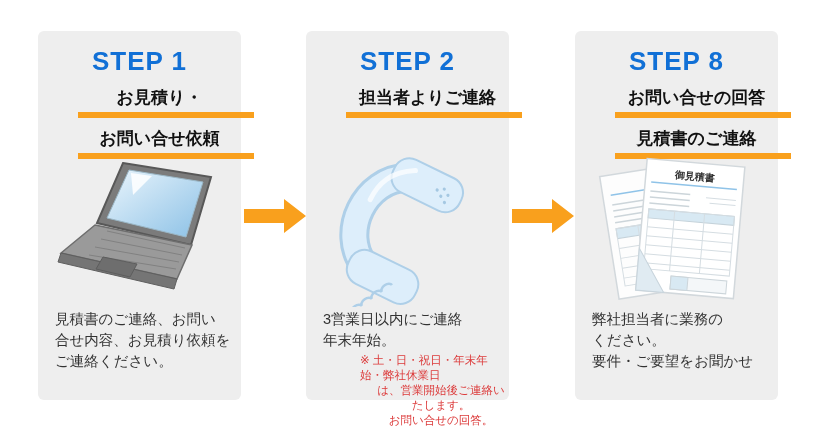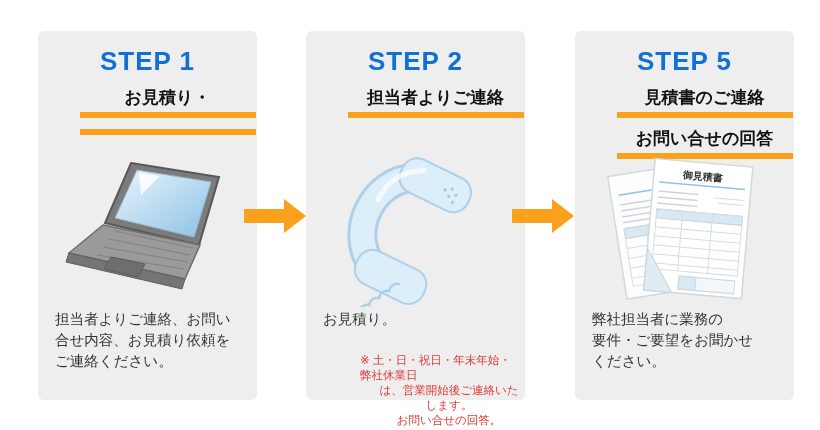--- a/index.html
+++ b/index.html
@@ -3,21 +3,21 @@
 <meta charset="utf-8">
 <style>
   html,body{margin:0;padding:0;}
   body{
     width:820px;height:430px;position:relative;background:#ffffff;
     font-family:"Liberation Sans","DejaVu Sans",sans-serif;
     overflow:hidden;
   }
   .stage{position:absolute;inset:0;}
   .card{
-    position:absolute;top:31px;width:219px;height:369px;
+    position:absolute;top:31px;width:203px;height:369px;
     background:#eeeeee;border-radius:6px;
   }
   .card.c1{left:38px;}
   .card.c2{left:306px;}
   .card.c3{left:575px;}
   .step-title{
     position:absolute;top:15px;left:0;right:0;margin:0;
     text-align:center;font-size:26px;line-height:30px;
     font-weight:bold;color:#1170d6;letter-spacing:1px;
   }
@@ -55,20 +55,21 @@
 <div class="stage">
 
   <section class="card c1">
     <h2 class="step-title">STEP 1</h2>
     <div class="headings">
       <div class="heading">
         <span class="heading-text">お見積り・</span>
         <span class="heading-bar"></span>
       </div>
       <div class="heading">
+        <span class="heading-text">お問い合せ依頼</span>
         <span class="heading-bar"></span>
       </div>
     </div>
     <div class="illus">
       <svg width="182" height="142" viewBox="0 0 182 142">
         <defs>
           <linearGradient id="scr" x1="0" y1="0" x2="1" y2="1">
             <stop offset="0" stop-color="#eaf5fc"></stop>
             <stop offset="1" stop-color="#8cc1e6"></stop>
           </linearGradient>
@@ -81,21 +82,21 @@
         <g stroke="#818181" stroke-width="1">
           <line x1="58" y1="70" x2="136" y2="87"></line>
           <line x1="52" y1="78" x2="133" y2="94"></line>
           <line x1="46" y1="86" x2="130" y2="101"></line>
           <line x1="40" y1="94" x2="127" y2="108"></line>
         </g>
         <polygon points="54,96 88,103 81,116 47,108" fill="#6e6e6e" stroke="#5d5d5d" stroke-width="1"></polygon>
       </svg>
     </div>
     <p class="body">
-      <span class="line">担当者よりご連絡、お問い</span>
+      <span class="line">見積書のご連絡、お問い</span>
       <span class="line">合せ内容、お見積り依頼を</span>
       <span class="line">ご連絡ください。</span>
     </p>
   </section>
 
   <svg class="flow-arrow a1" viewBox="0 0 64 38">
     <polygon points="0,12 40,12 40,2 62,19 40,36 40,26 0,26" fill="#f9a01d"></polygon>
   </svg>
 
   <section class="card c2">
@@ -119,42 +120,43 @@
             <circle cx="96" cy="28" r="1.6"></circle>
               <circle cx="102" cy="32" r="1.6"></circle>
             <circle cx="90" cy="24" r="1.6"></circle>
           </g>
           <path d="M62,16 C40,28 34,44 34,62" fill="none" stroke="#ffffff" stroke-width="5" stroke-linecap="round" opacity="0.7"></path>
         </g>
         <path d="M64,128 a6,4 -35 1 0 -10,7 a6,4 -35 1 0 -10,7 a6,4 -35 1 0 -10,7 a6,4 -35 1 0 -10,7 a6,4 -35 1 0 -10,7" fill="none" stroke="#aecfe8" stroke-width="2.5"></path>
       </svg>
     </div>
     <p class="body">
-      <span class="line">お見積り。</span>
+      <span class="line">3営業日以内にご連絡</span>
+      <span class="line">年末年始。</span>
     </p>
     <p class="note">
       <span class="note-line">※ 土・日・祝日・年末年始・弊社休業日</span>
       <span class="note-line cont">は、営業開始後ご連絡いたします。</span>
       <span class="note-line cont">お問い合せの回答。</span>
     </p>
   </section>
 
   <svg class="flow-arrow a2" viewBox="0 0 64 38">
     <polygon points="0,12 40,12 40,2 62,19 40,36 40,26 0,26" fill="#f9a01d"></polygon>
   </svg>
 
   <section class="card c3">
-    <h2 class="step-title">STEP 5</h2>
+    <h2 class="step-title">STEP 8</h2>
     <div class="headings">
       <div class="heading">
+        <span class="heading-text">お問い合せの回答</span>
+        <span class="heading-bar"></span>
+      </div>
+      <div class="heading">
         <span class="heading-text">見積書のご連絡</span>
-        <span class="heading-bar"></span>
-      </div>
-      <div class="heading">
-        <span class="heading-text">お問い合せの回答</span>
         <span class="heading-bar"></span>
       </div>
     </div>
     <div class="illus">
       <svg width="180" height="150" viewBox="0 0 180 150">
 
         <g transform="rotate(-9 66 75)">
           <rect x="22" y="12" width="90" height="124" fill="#fdfdfd" stroke="#d2d8dc" stroke-width="1.5"></rect>
           <line x1="30" y1="32" x2="104" y2="32" stroke="#8fc3e8" stroke-width="1.5"></line>
           <g stroke="#ccd5da" stroke-width="1.5">
@@ -200,18 +202,18 @@
             <line x1="116" y1="56" x2="116" y2="116"></line>
           </g>
           <rect x="88" y="121" width="56" height="13" fill="#f4f7f9" stroke="#ccd5da" stroke-width="1"></rect>
           <rect x="88" y="121" width="17" height="13" fill="#d8e9f3" stroke="#ccd5da" stroke-width="1"></rect>
           <path d="M54,96 L82,138 L54,138 Z" fill="#e0ebf2" stroke="#c8d4dc" stroke-width="1"></path>
         </g>
       </svg>
     </div>
     <p class="body">
       <span class="line">弊社担当者に業務の</span>
+      <span class="line">ください。</span>
       <span class="line">要件・ご要望をお聞かせ</span>
-      <span class="line">ください。</span>
     </p>
   </section>
 
 </div>
 
 </body></html>

